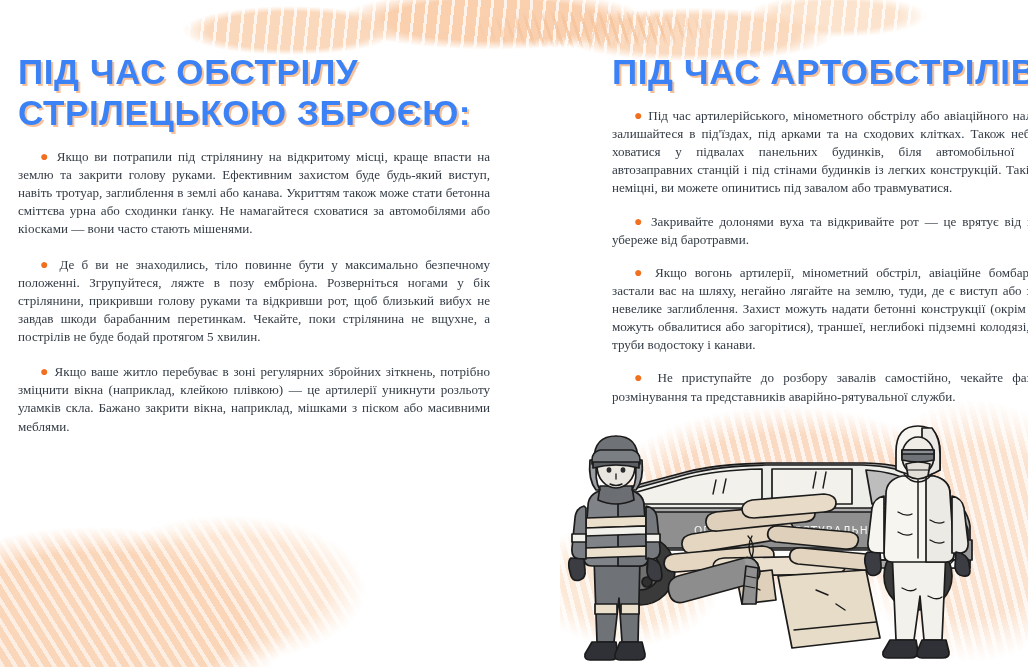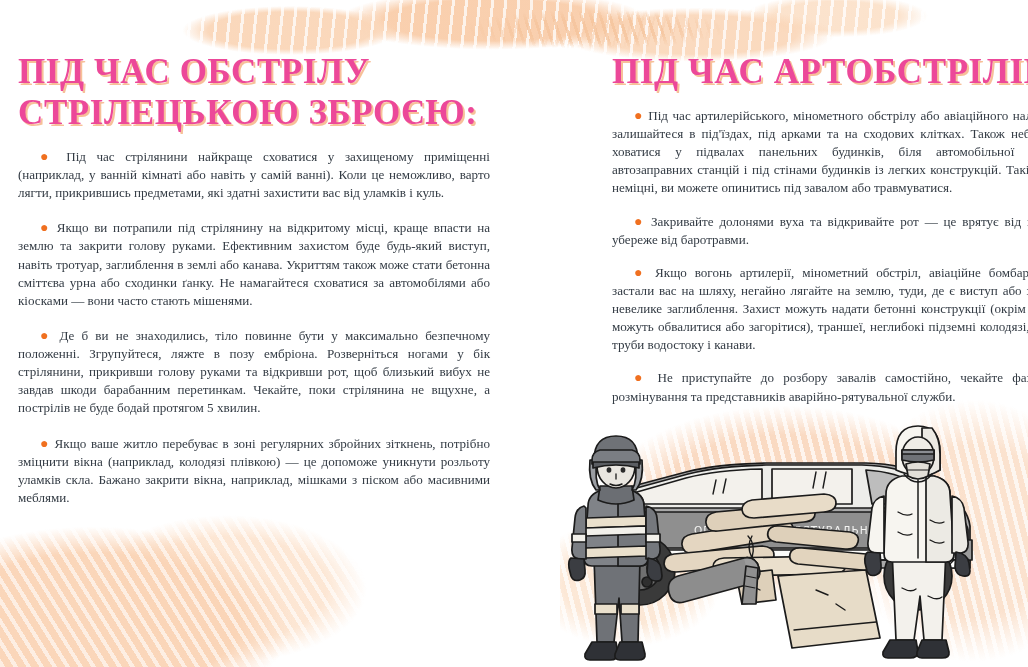--- a/index.html
+++ b/index.html
@@ -104,24 +104,24 @@
   }
   .col-left  { left: 18px;  width: 472px; }
   .col-right { left: 566px; width: 462px; margin-left: 46px; }
 
   h1.heading {
     margin: 0;
     font-size: 35px;
     line-height: 1.17;
     font-weight: 800;
     letter-spacing: .6px;
-    color: #ec4899;
+    color: #3b82f6;
     text-transform: uppercase;
     text-shadow: 2px 2px 0 rgba(240,140,70,.55);
-    font-family: Liberation Serif, serif;
+    font-family: Liberation Sans, sans-serif;
   }
   .col-left  h1.heading { padding-top: 52px; }
   .col-right h1.heading { padding-top: 52px; }
 
   .body-block { margin-top: 14px; }
 
   p.para {
     margin: 0 0 17px 0;
     font-size: 13.1px;
     line-height: 1.385;
@@ -158,24 +158,23 @@
 
   <div class="tex tex-top"></div>
   <div class="tex tex-top2"></div>
   <div class="tex tex-botleft"></div>
   <div class="tex tex-illus"></div>
 
   <div class="col col-left">
     <h1 class="heading">ПІД ЧАС ОБСТРІЛУ СТРІЛЕЦЬКОЮ ЗБРОЄЮ:</h1>
 
     <div class="body-block">
-      <p class="para"><span class="bull">●</span> <span>Під час стрілянини найкраще сховатися у захищеному приміщенні (наприклад, у ванній кімнаті або навіть у самій ванні). Коли це неможливо, варто лягти, прикрившись предметами, які здатні захистити вас від уламків і куль.</span></p>
       <p class="para"><span class="bull">●</span> <span>Якщо ви потрапили під стрілянину на відкритому місці, краще впасти на землю та закрити голову руками. Ефективним захистом буде будь-який виступ, навіть тротуар, заглиблення в землі або канава. Укриттям також може стати бетонна сміттєва урна або сходинки ґанку. Не намагайтеся сховатися за автомобілями або кіосками — вони часто стають мішенями.</span></p>
       <p class="para"><span class="bull">●</span> <span>Де б ви не знаходились, тіло повинне бути у максимально безпечному положенні.  Згрупуйтеся, ляжте в позу ембріона. Розверніться ногами у бік стрілянини, прикривши голову руками та відкривши рот, щоб близький вибух не завдав шкоди барабанним перетинкам. Чекайте, поки стрілянина не вщухне, а пострілів не буде бодай протягом 5 хвилин.</span></p>
-      <p class="para"><span class="bull">●</span> <span>Якщо ваше житло перебуває в зоні регулярних збройних зіткнень, потрібно зміцнити вікна (наприклад, колодязі плівкою) — це допоможе уникнути розльоту уламків скла. Бажано закрити вікна, наприклад, мішками з піском або масивними меблями.</span></p>
+      <p class="para"><span class="bull">●</span> <span>Якщо ваше житло перебуває в зоні регулярних збройних зіткнень, потрібно зміцнити вікна (наприклад, клейкою плівкою) — це артилерії уникнути розльоту уламків скла. Бажано закрити вікна, наприклад, мішками з піском або масивними меблями.</span></p>
     </div>
   </div>
 
   <div class="col col-right">
     <h1 class="heading">ПІД ЧАС АРТОБСТРІЛІВ:</h1>
 
     <div class="body-block">
       <p class="para"><span class="bull">●</span> <span>Під час артилерійського, мінометного обстрілу або авіаційного нальоту не залишайтеся в під'їздах, під арками та на сходових клітках. Також небезпечно ховатися у підвалах панельних будинків, біля автомобільної техніки, автозаправних станцій і під стінами будинків із легких конструкцій. Такі об'єкти неміцні, ви можете опинитись під завалом або травмуватися.</span></p>
       <p class="para"><span class="bull">●</span> <span>Закривайте долонями вуха та відкривайте рот — це врятує від контузії, убереже від баротравми.</span></p>
       <p class="para"><span class="bull">●</span> <span>Якщо вогонь артилерії, мінометний обстріл, авіаційне бомбардування застали вас на шляху, негайно лягайте на землю, туди, де є виступ або хоча б у невелике заглиблення. Захист можуть надати бетонні конструкції (окрім тих, які можуть обвалитися або загорітися), траншеї, неглибокі підземні колодязі, широкі труби водостоку і канави.</span></p>

